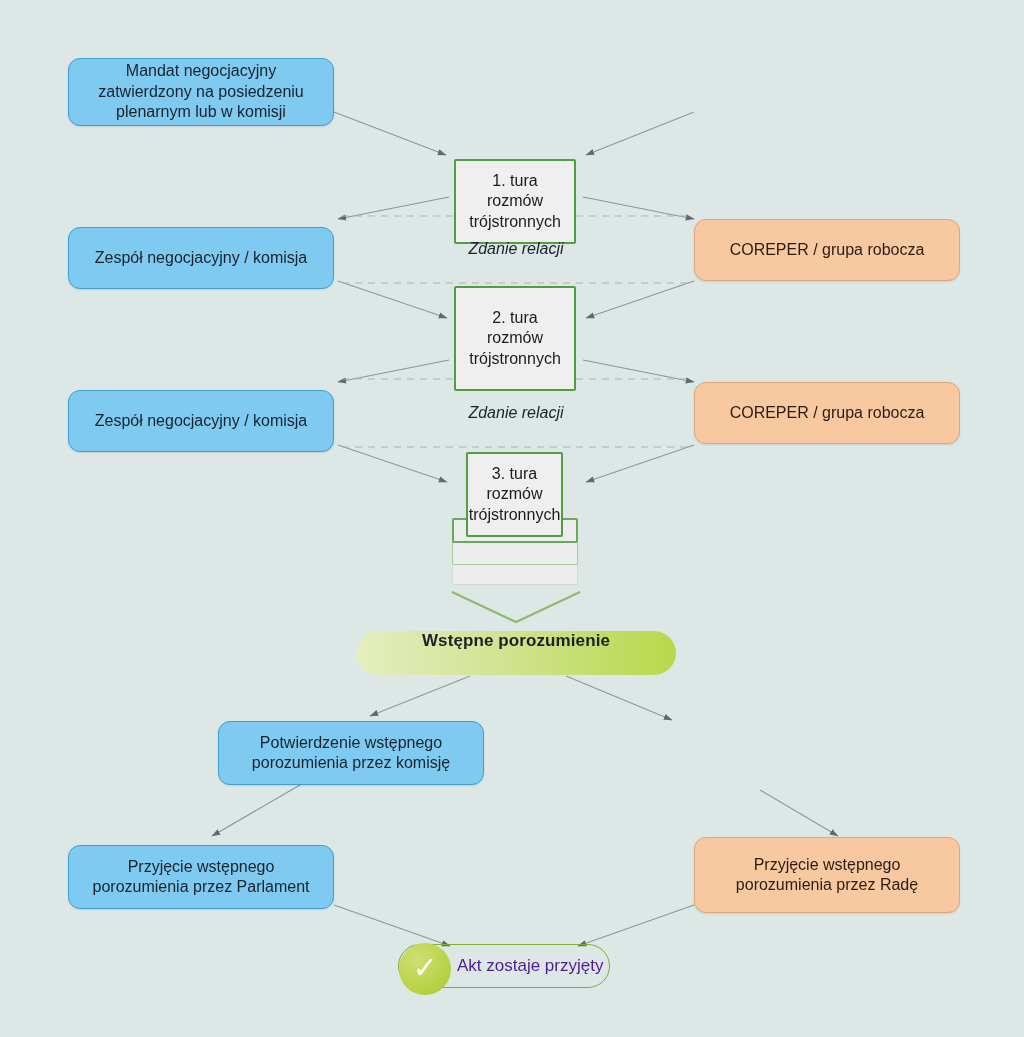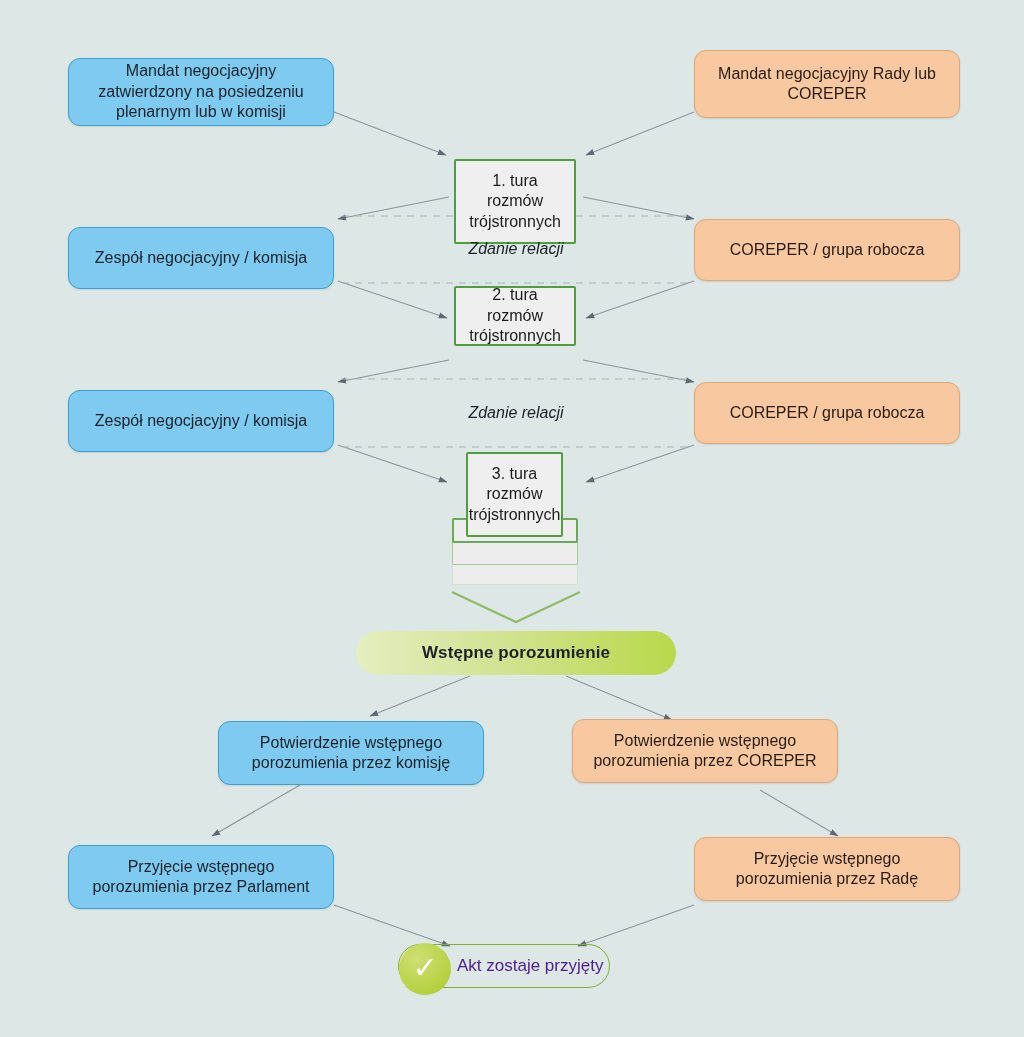--- a/index.html
+++ b/index.html
@@ -73,21 +73,21 @@
     font-size: 16px;
     color: #1b2229;
     text-align: center;
     font-style: italic;
   }
   
   .banner {
     position: absolute;
     box-sizing: border-box;
     display: flex;
-    align-items: center;
+    align-items: flex-start;
     justify-content: center;
     border-radius: 22px;
     background: linear-gradient(90deg, #e4eec0 0%, #d2e392 45%, #b9d84a 100%);
     font-size: 17px;
     font-weight: bold;
     color: #1c2126;
     letter-spacing: .1px;
   }
   
   .final {
@@ -182,41 +182,38 @@
 
     <g fill="none" stroke="#8fba6a" stroke-width="2.2">
       <path d="M452,592 L516,622 L580,592"></path>
     </g>
   </svg>
 
   <div class="node blue" style="left:68px; top:50px; width:266px; height:68px;">
     <span class="txt">Mandat negocjacyjny zatwierdzony na posiedzeniu plenarnym lub w komisji</span>
   </div>
 
-  <div class="node orange" style="left:694px; top:50px; width:266px; height:68px;">
-    <span class="txt">Mandat negocjacyjny Rady lub COREPER</span>
-  </div>
 
   <div class="node trilogue" style="left:454px; top:123px; width:122px; height:85px;margin-top:36px;">
     <span class="txt">1. tura rozmów trójstronnych</span>
   </div>
 
   <div class="node blue" style="left:68px; top:219px; width:266px; height:62px;">
     <span class="txt">Zespół negocjacyjny / komisja</span>
   </div>
 
   <div class="relay-label" style="left:416px; top:240px; width:200px;">
     <span>Zdanie relacji</span>
   </div>
 
   <div class="node orange" style="left:694px; top:219px; width:266px; height:62px;">
     <span class="txt">COREPER / grupa robocza</span>
   </div>
 
-  <div class="node trilogue" style="left:454px; top:286px; width:122px; height:60px;">
+  <div class="node trilogue" style="left:454px; top:286px; width:122px; height:105px;">
     <span class="txt">2. tura rozmów trójstronnych</span>
   </div>
 
   <div class="node blue" style="left:68px; top:382px; width:266px; height:62px;">
     <span class="txt">Zespół negocjacyjny / komisja</span>
   </div>
 
   <div class="relay-label" style="left:416px; top:404px; width:200px;">
     <span>Zdanie relacji</span>
   </div>
@@ -234,29 +231,26 @@
   </div>
 
   <div class="banner" style="left:356px; top:631px; width:320px; height:44px;">
     <span>Wstępne porozumienie</span>
   </div>
 
   <div class="node blue" style="left:218px; top:713px; width:266px; height:64px;">
     <span class="txt">Potwierdzenie wstępnego porozumienia przez komisję</span>
   </div>
 
-  <div class="node orange" style="left:572px; top:719px; width:266px; height:64px;">
-    <span class="txt">Potwierdzenie wstępnego porozumienia przez COREPER</span>
-  </div>
 
   <div class="node blue" style="left:68px; top:837px; width:266px; height:64px;">
     <span class="txt">Przyjęcie wstępnego porozumienia przez Parlament</span>
   </div>
 
-  <div class="node orange" style="left:694px; top:837px; width:266px; height:64px;">
+  <div class="node orange" style="left:694px; top:837px; width:266px; height:76px;">
     <span class="txt">Przyjęcie wstępnego porozumienia przez Radę</span>
   </div>
 
   <div class="final" style="left:398px; top:944px; width:212px; height:44px;">
     <span class="check-circle">
       <span class="check-glyph">✓</span>
     </span>
     <span class="final-label">Akt zostaje przyjęty</span>
   </div>
 

